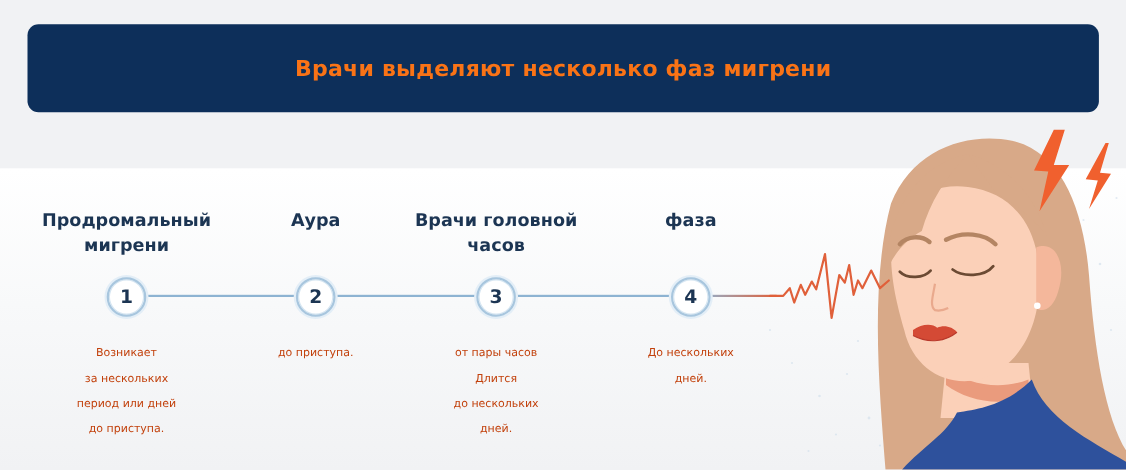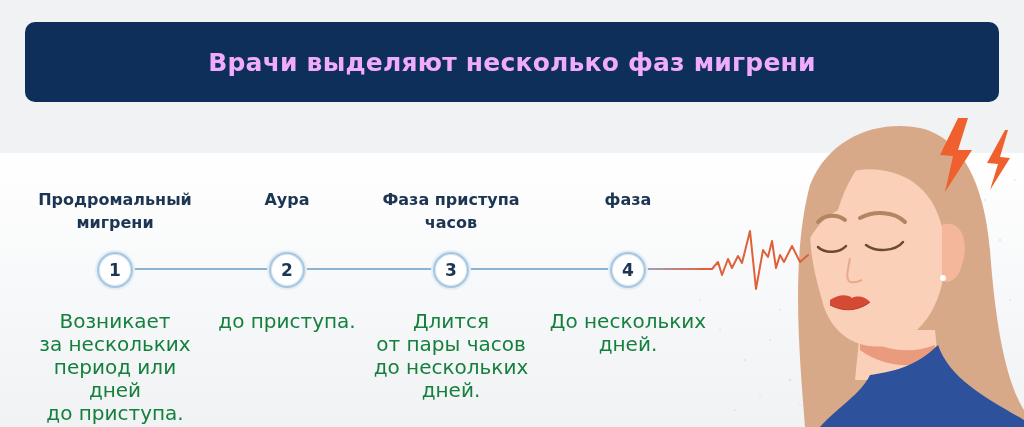--- a/index.html
+++ b/index.html
@@ -13,21 +13,21 @@
     .band {
       position: absolute; left: 0; top: 153px; width: 1024px; height: 274px;
       background: linear-gradient(180deg, #ffffff 0%, #f8f9fa 45%, #f1f2f4 100%);
     }
     .header {
       position: absolute; left: 25px; top: 22px; width: 974px; height: 80px;
       background: #0d2f5a; border-radius: 10px;
       display: flex; align-items: center; justify-content: center;
     }
     .header-title {
-      color: #f0abfc; font-weight: bold; font-size: 25px; letter-spacing: 0.2px;
+      color: #f97316; font-weight: bold; font-size: 20px; letter-spacing: 0.2px;
       font-family: "DejaVu Sans", sans-serif;
     }
     .timeline-line {
       position: absolute; left: 116px; top: 268px; width: 520px; height: 2px;
       background: #8db3d2;
     }
     .timeline-tail {
       position: absolute; left: 636px; top: 268px; width: 70px; height: 2px;
       background: linear-gradient(90deg, #8db3d2 0%, #e0603a 100%);
     }
@@ -39,21 +39,21 @@
     .phase-circle {
       position: absolute; top: 252px; width: 36px; height: 36px; left: 72px;
       border-radius: 50%; background: #ffffff;
       border: 2px solid #a8c6de;
       box-shadow: 0 0 0 2px #e3eef7, inset 0 0 0 1px #d6e6f2;
       display: flex; align-items: center; justify-content: center;
       font-size: 17px; font-weight: 600; color: #1c3553;
     }
     .phase-desc {
       position: absolute; left: 0; top: 310px; width: 180px;
-      font-size: 20px; line-height: 23px; color: #15803d;
+      font-size: 10px; line-height: 23px; color: #c2410c;
     }
     .illustration { position: absolute; left: 640px; top: 100px; width: 384px; height: 327px; }
   </style>
 </head>
 <body>
 
 <div class="band"></div>
 
 <div class="header">
   <div class="header-title">Врачи выделяют несколько фаз мигрени</div>
@@ -82,27 +82,27 @@
     <div></div>
   </div>
   <div class="phase-circle">2</div>
   <div class="phase-desc">
     <div>до приступа.</div>
   </div>
 </div>
 
 <div class="phase" style="left:361px;top:0;">
   <div class="phase-title">
-    <div>Фаза приступа</div>
+    <div>Врачи головной</div>
     <div>часов</div>
   </div>
   <div class="phase-circle">3</div>
   <div class="phase-desc">
+    <div>от пары часов</div>
     <div>Длится</div>
-    <div>от пары часов</div>
     <div>до нескольких</div>
     <div>дней.</div>
   </div>
 </div>
 
 <div class="phase" style="left:538px;top:0;">
   <div class="phase-title">
     <div>фаза</div>
   </div>
   <div class="phase-circle">4</div>

